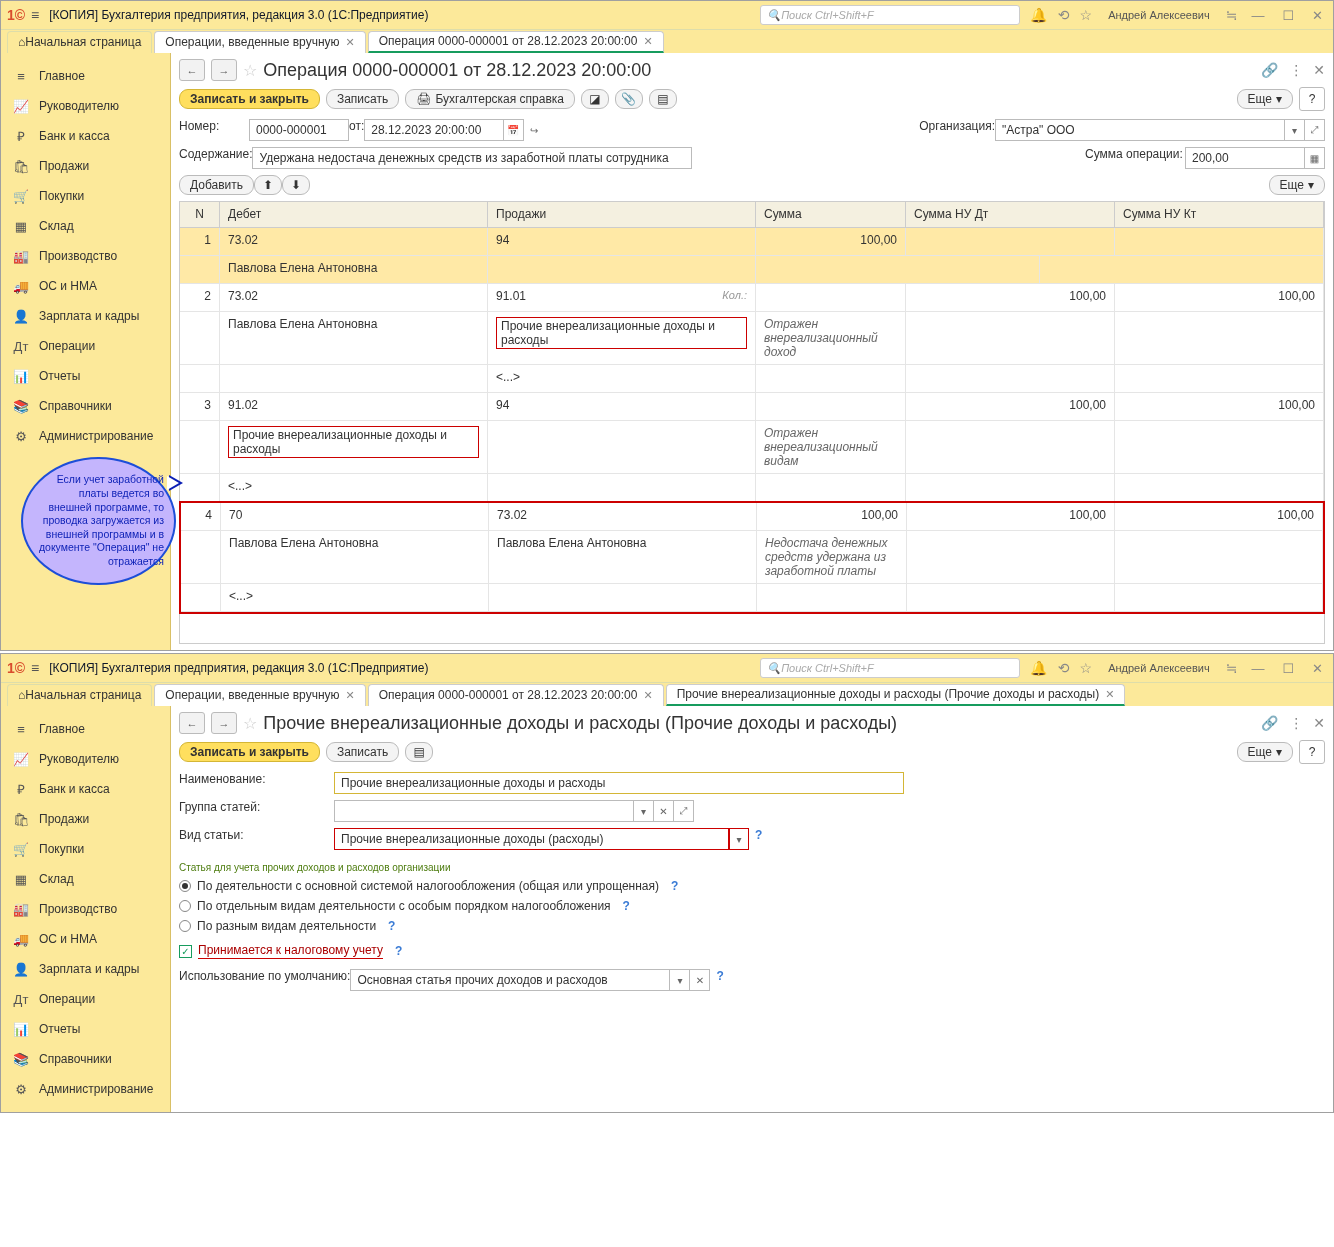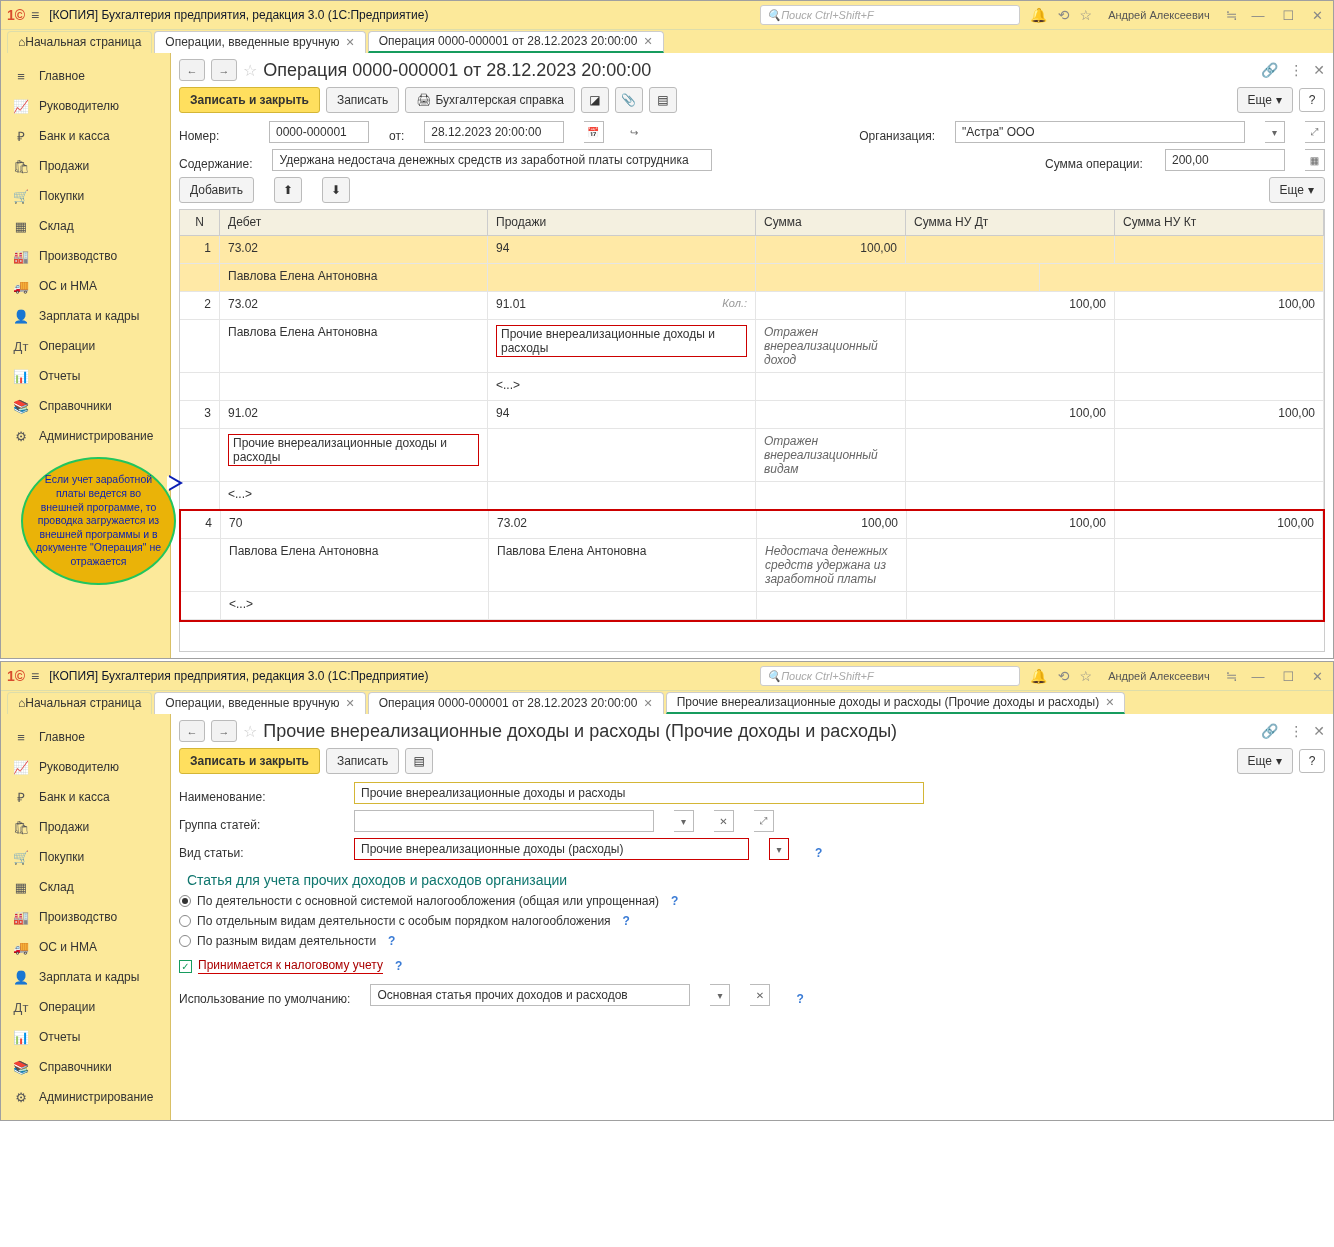--- a/index.html
+++ b/index.html
@@ -24,50 +24,50 @@
 .side-menu{padding:8px 0}
 .side-item{display:flex;align-items:center;height:30px;padding:0 12px;color:#333;font-size:12px;gap:10px}
 .side-icon{width:16px;text-align:center;color:#555;font-size:13px}
 .main{flex:1;background:#fff;padding:6px 8px}
 .toolbar{display:flex;align-items:center;gap:6px;margin-bottom:6px}
 .nav-btn{width:26px;height:22px;border:1px solid #bbb;background:#f2f2f2;border-radius:3px;display:flex;align-items:center;justify-content:center;font-size:11px;color:#555}
 .star{font-size:16px;color:#ccc}
 .page-title{font-size:18px;color:#333}
 .hdr-icons{margin-left:auto;display:flex;gap:10px;color:#888;font-size:14px}
 .cmdbar{display:flex;align-items:center;gap:6px;margin-bottom:8px}
-.btn{height:26px;padding:0 10px;border:1px solid #bbb;background:#f4f4f4;border-radius:3px;font-size:12px;display:flex;align-items:center;gap:4px}
+.btn{height:20px;padding:0 10px;border:1px solid #bbb;background:#f4f4f4;border-radius:9px;font-size:12px;display:flex;align-items:center;gap:4px}
 .btn.yellow{background:#ffdf5e;border-color:#d4b636;font-weight:bold}
 .btn.icon-only{width:28px;padding:0;justify-content:center}
 .spacer{flex:1}
 .question-btn{width:26px;height:24px;border:1px solid #bbb;border-radius:3px;display:flex;align-items:center;justify-content:center}
-.form-row{display:flex;align-items:flex-end;gap:20px;margin-bottom:6px;font-size:12px}
+.form-row{display:flex;align-items:flex-start;gap:0;margin-bottom:6px;font-size:12px}
 .lbl{min-width:70px}
 .input-box{height:22px;border:1px solid #bbb;background:#fff;padding:0 6px;display:flex;align-items:center;font-size:12px}
 .num-input{text-align:right;padding-right:4px}
 .input-btn{width:20px;height:22px;border:1px solid #bbb;border-left:none;display:flex;align-items:center;justify-content:center;font-size:10px;color:#666}
 .table{border:1px solid #ccc;font-size:12px}
 .thead{display:flex;background:#f4f0e0;border-bottom:1px solid #ccc;height:26px}
 .th{padding:5px 8px;border-right:1px solid #ccc;font-size:12px}
 .col-n{width:40px;text-align:center}
 .col-dt{width:268px}
 .col-kt{width:268px}
 .col-sum{width:150px}
 .col-nu{flex:1}
 .trow{border-bottom:1px solid #e5e5e5;display:flex;min-height:28px}
 .cell{padding:5px 8px;border-right:1px solid #e5e5e5;font-size:12px}
 .row1{background:#ffe9a6}
 .bold{font-weight:normal}
 .italic-note{font-style:italic;color:#666}
 .kol{font-style:italic;color:#999;font-size:11px;text-align:right}
 .red-box{border:1.5px solid #c00;padding:1px 4px;display:inline-block}
 .row4-wrap{border:2px solid #c00;margin:-1px}
-.speech-bubble{position:absolute;left:20px;top:456px;width:155px;height:128px;border:2px solid #22c55e;border-radius:50%;background:#eab308;padding:14px 10px;font-size:10.5px;color:#0b1fb5;line-height:1.3;display:flex;align-items:center;text-align:center}
+.speech-bubble{position:absolute;left:20px;top:456px;width:155px;height:128px;border:2px solid #1d4ed8;border-radius:50%;background:#c4b5fd;padding:14px 10px;font-size:10.5px;color:#0b1fb5;line-height:1.3;display:flex;align-items:center;text-align:right}
 .speech-tail{position:absolute;left:168px;top:474px;width:0;height:0;border-left:14px solid #0b1fb5;border-top:8px solid transparent;border-bottom:8px solid transparent}
 .speech-tail-in{position:absolute;left:166px;top:475px;width:0;height:0;border-left:12px solid #fff;border-top:7px solid transparent;border-bottom:7px solid transparent}
-.section-title{color:#0f766e;font-size:14px;margin:12px 8px 6px}
+.section-title{color:#4d7c0f;font-size:10px;margin:12px 0 6px}
 .radio-row{display:flex;align-items:center;gap:6px;margin-bottom:6px;font-size:12px}
 .radio{width:12px;height:12px;border:1px solid #888;border-radius:50%;display:flex;align-items:center;justify-content:center}
 .radio.sel::after{content:"";width:6px;height:6px;border-radius:50%;background:#333}
 .checkbox{width:13px;height:13px;border:1px solid #888;display:flex;align-items:center;justify-content:center;font-size:10px}
 .checkbox.sel{border-color:#179c5e;color:#179c5e}
 .hl-red{color:#a00;border-bottom:1.5px solid #c00;padding-bottom:1px}
 .help-icon{color:#3a7bd5;font-weight:bold;margin-left:6px}
 .field-yellow{border:1.5px solid #d4b636 !important}
 .field-red{border:1.5px solid #c00 !important}
 .relative{position:relative}

